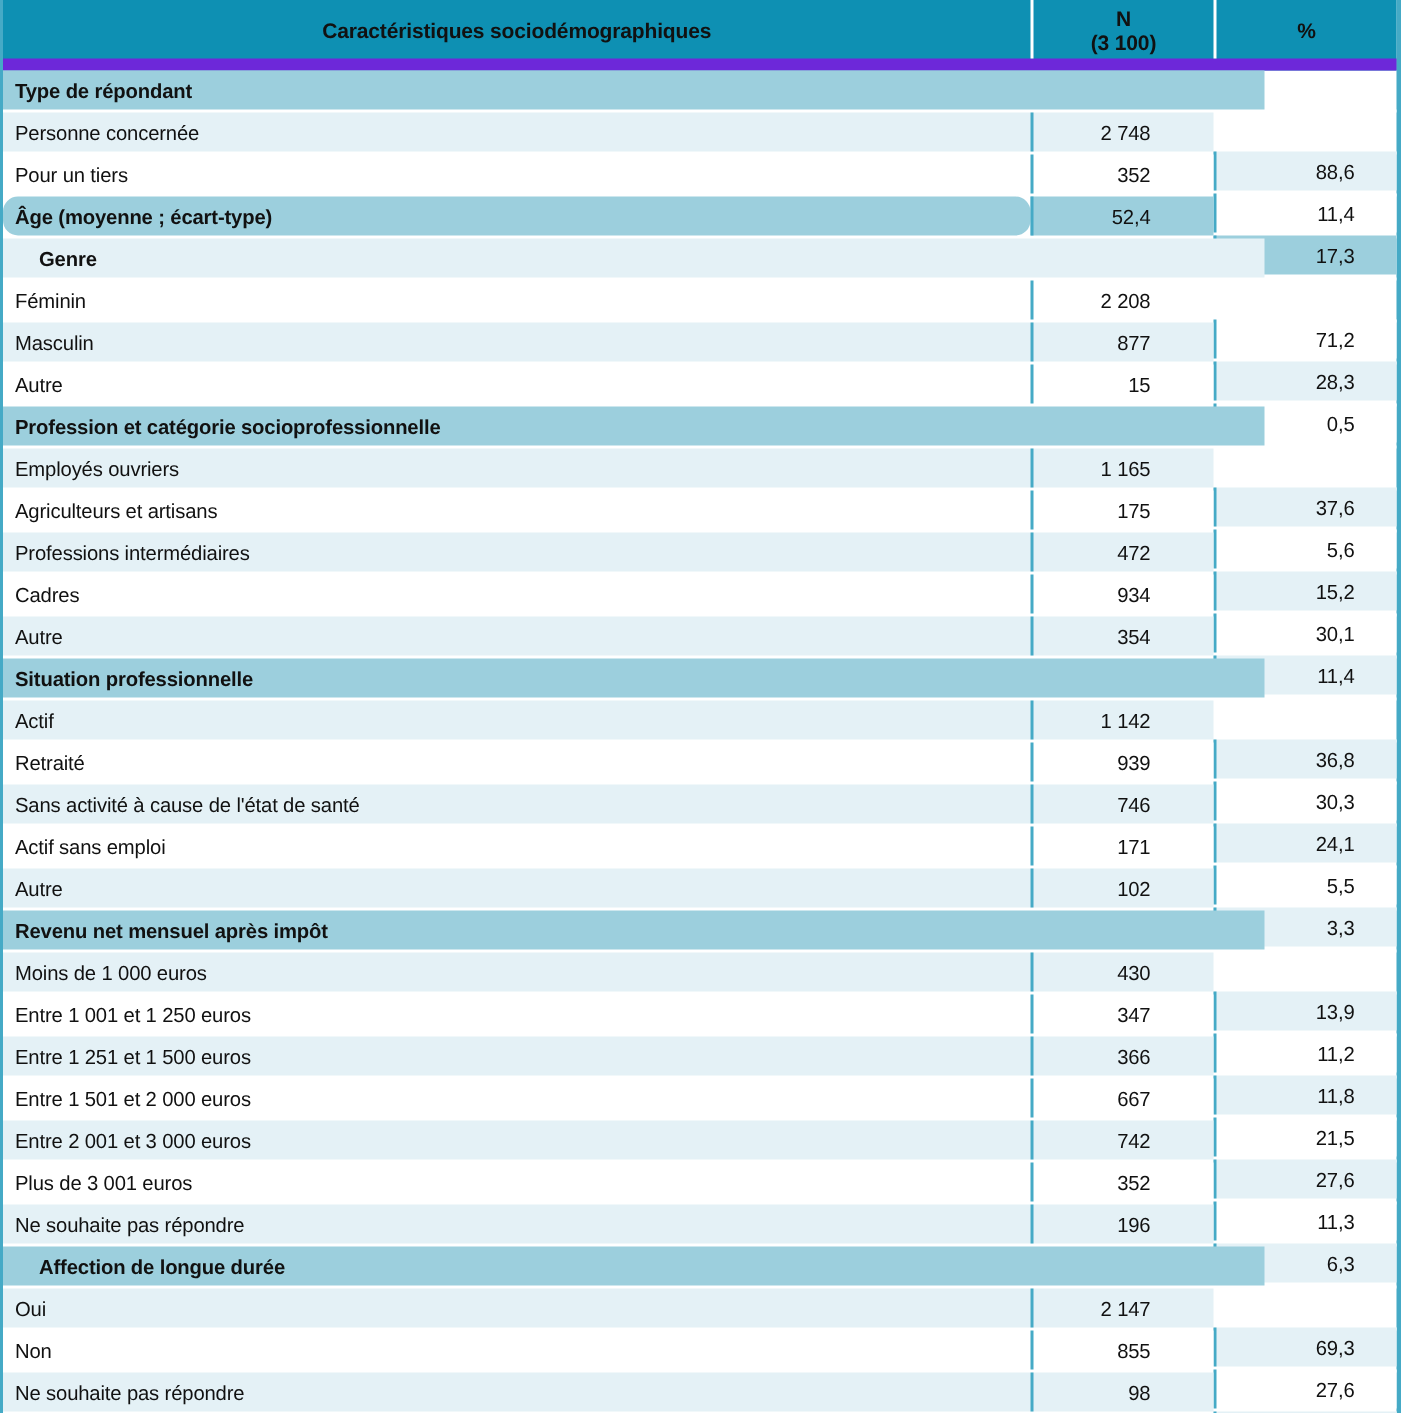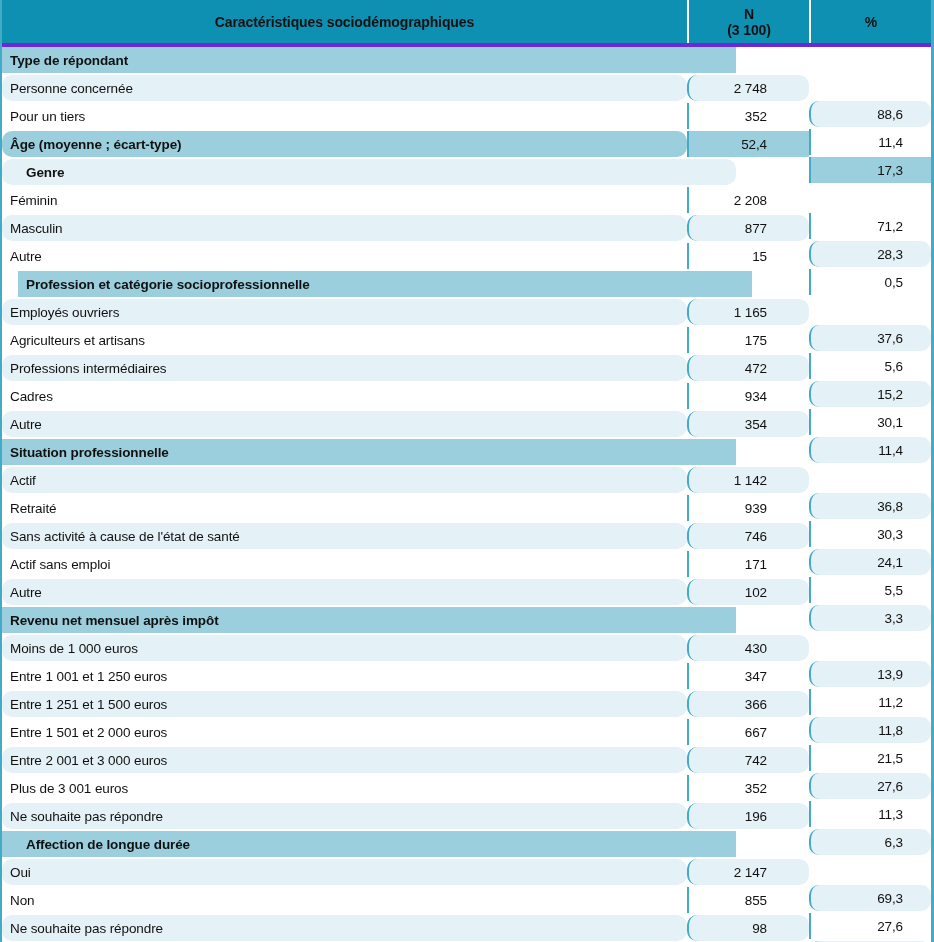--- a/index.html
+++ b/index.html
@@ -22,21 +22,21 @@
     box-sizing:border-box;
     border-left:2px solid var(--line-teal);
     border-right:3px solid var(--line-teal);
     background:#ffffff;
   }
   
   .thead{
     display:flex;
     height:47px;
     background:var(--header-teal);
-    border-bottom:4px solid #6d28d9;
+    border-bottom:8px solid #6d28d9;
     box-sizing:border-box;
     font-weight:bold;
     font-size:14px;
   }
   .th{
     display:flex;
     flex-direction:column;
     align-items:center;
     justify-content:center;
     line-height:16px;
@@ -69,24 +69,24 @@
     padding-right:42px;
     border-left:2px solid var(--line-teal);
   }
   .cell-pct{
     width:122px;
     justify-content:flex-end;
     padding-right:28px;
     border-left:2px solid var(--line-teal);
     margin-top:26px;
   }
-  .row-section .cell{width:734px;font-weight:bold;}
+  .row-section .cell{width:841px;font-weight:bold;}
   .row-stat .cell-label{font-weight:bold;border-radius:10px;}
   .bg-section{background:var(--section-blue);}
-  .bg-tint{background:var(--tint-blue);border-radius:10px;}
+  .bg-tint{background:var(--tint-blue);}
   .bg-white{background:#ffffff;}
 </style>
 </head>
 <body>
 
 <div class="table">
   <div class="thead">
     <div class="th th-label">Caractéristiques sociodémographiques</div>
     <div class="th th-n">
       <span>N</span>
@@ -125,21 +125,21 @@
         <div class="cell cell-label bg-tint">Masculin</div>
         <div class="cell cell-n bg-tint">877</div>
         <div class="cell cell-pct bg-tint">28,3</div>
       </div>
       <div class="row">
         <div class="cell cell-label bg-white">Autre</div>
         <div class="cell cell-n bg-white">15</div>
         <div class="cell cell-pct bg-white">0,5</div>
       </div>
       <div class="row row-section">
-        <div class="cell cell-full bg-section" style="padding-left: 8px; margin-left: 16px;">Profession et catégorie socioprofessionnelle</div>
+        <div class="cell cell-full bg-section" style="padding-left: 8px;">Profession et catégorie socioprofessionnelle</div>
       </div>
       <div class="row">
         <div class="cell cell-label bg-tint">Employés ouvriers</div>
         <div class="cell cell-n bg-tint">1 165</div>
         <div class="cell cell-pct bg-tint">37,6</div>
       </div>
       <div class="row">
         <div class="cell cell-label bg-white">Agriculteurs et artisans</div>
         <div class="cell cell-n bg-white">175</div>
         <div class="cell cell-pct bg-white">5,6</div>

